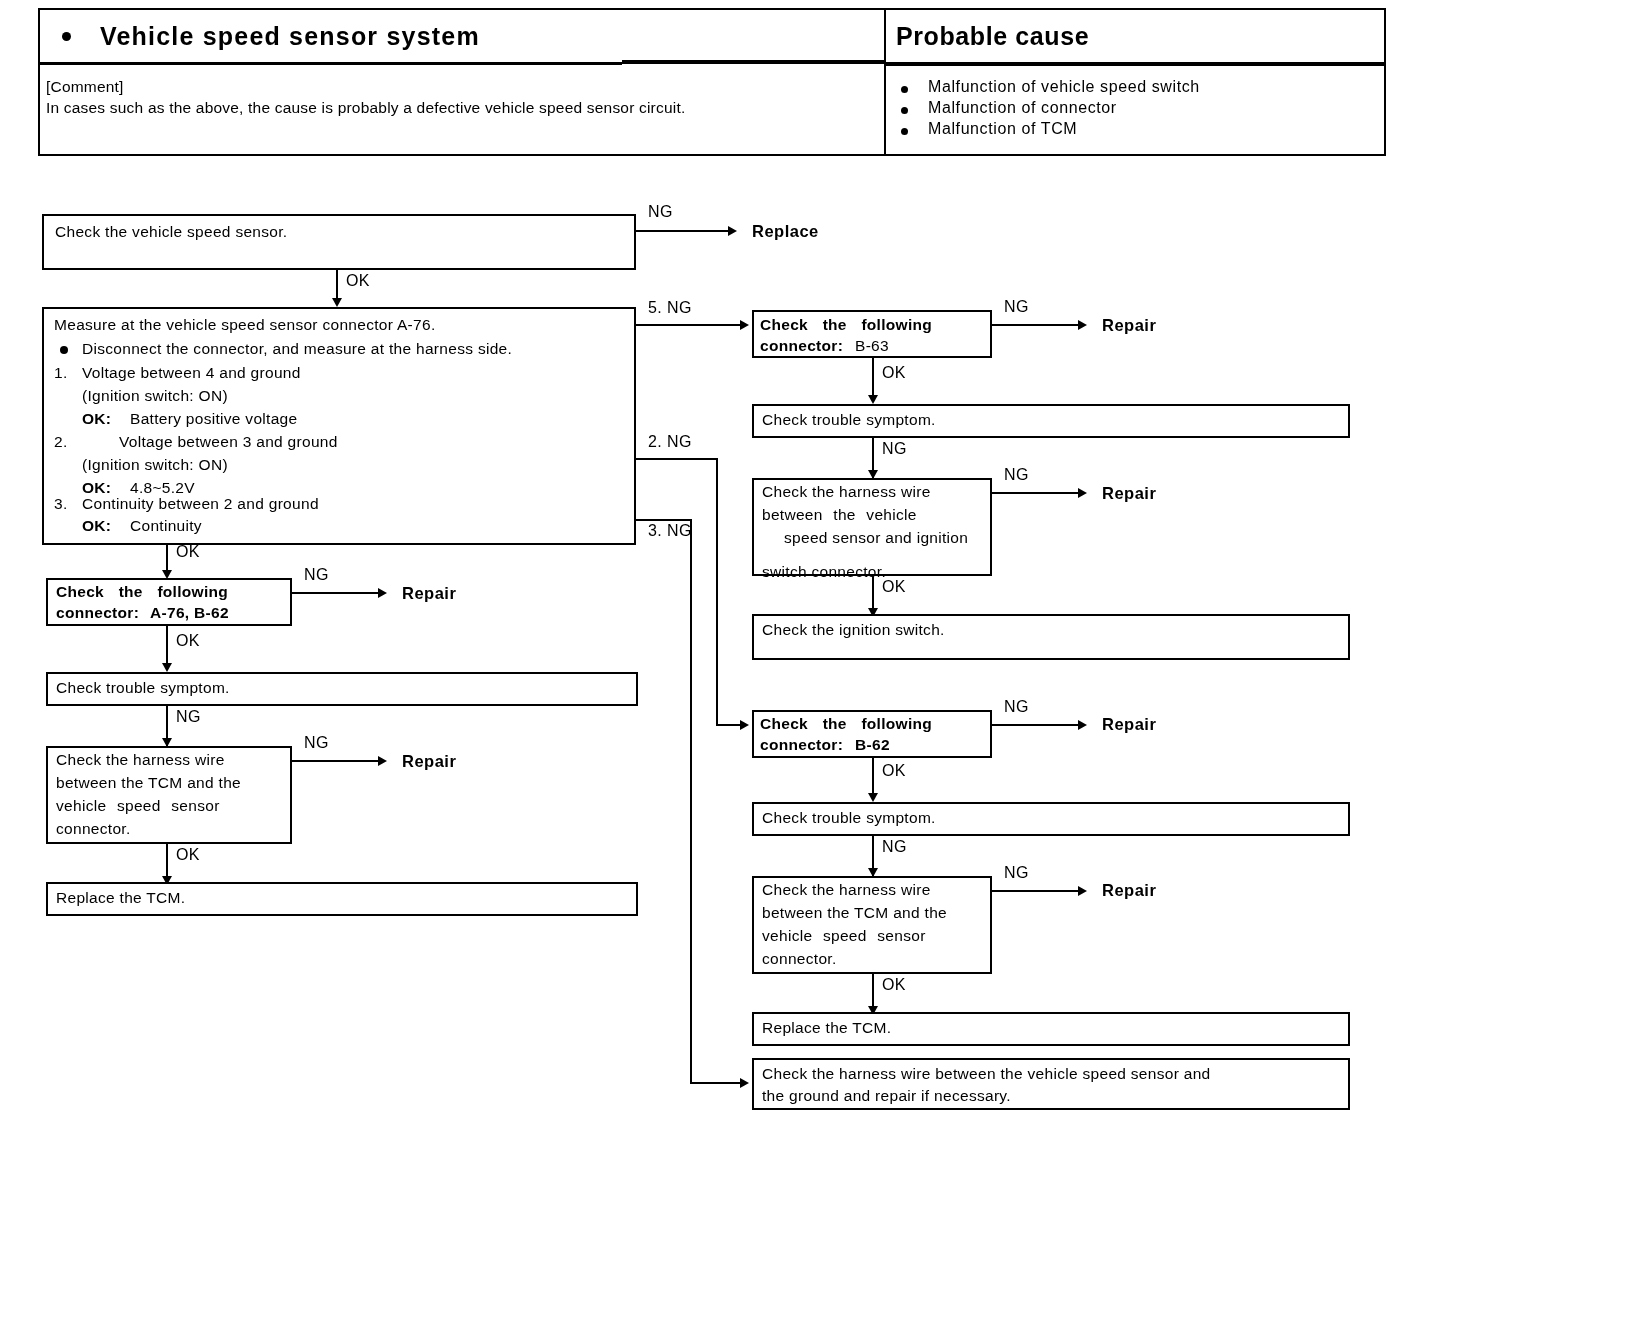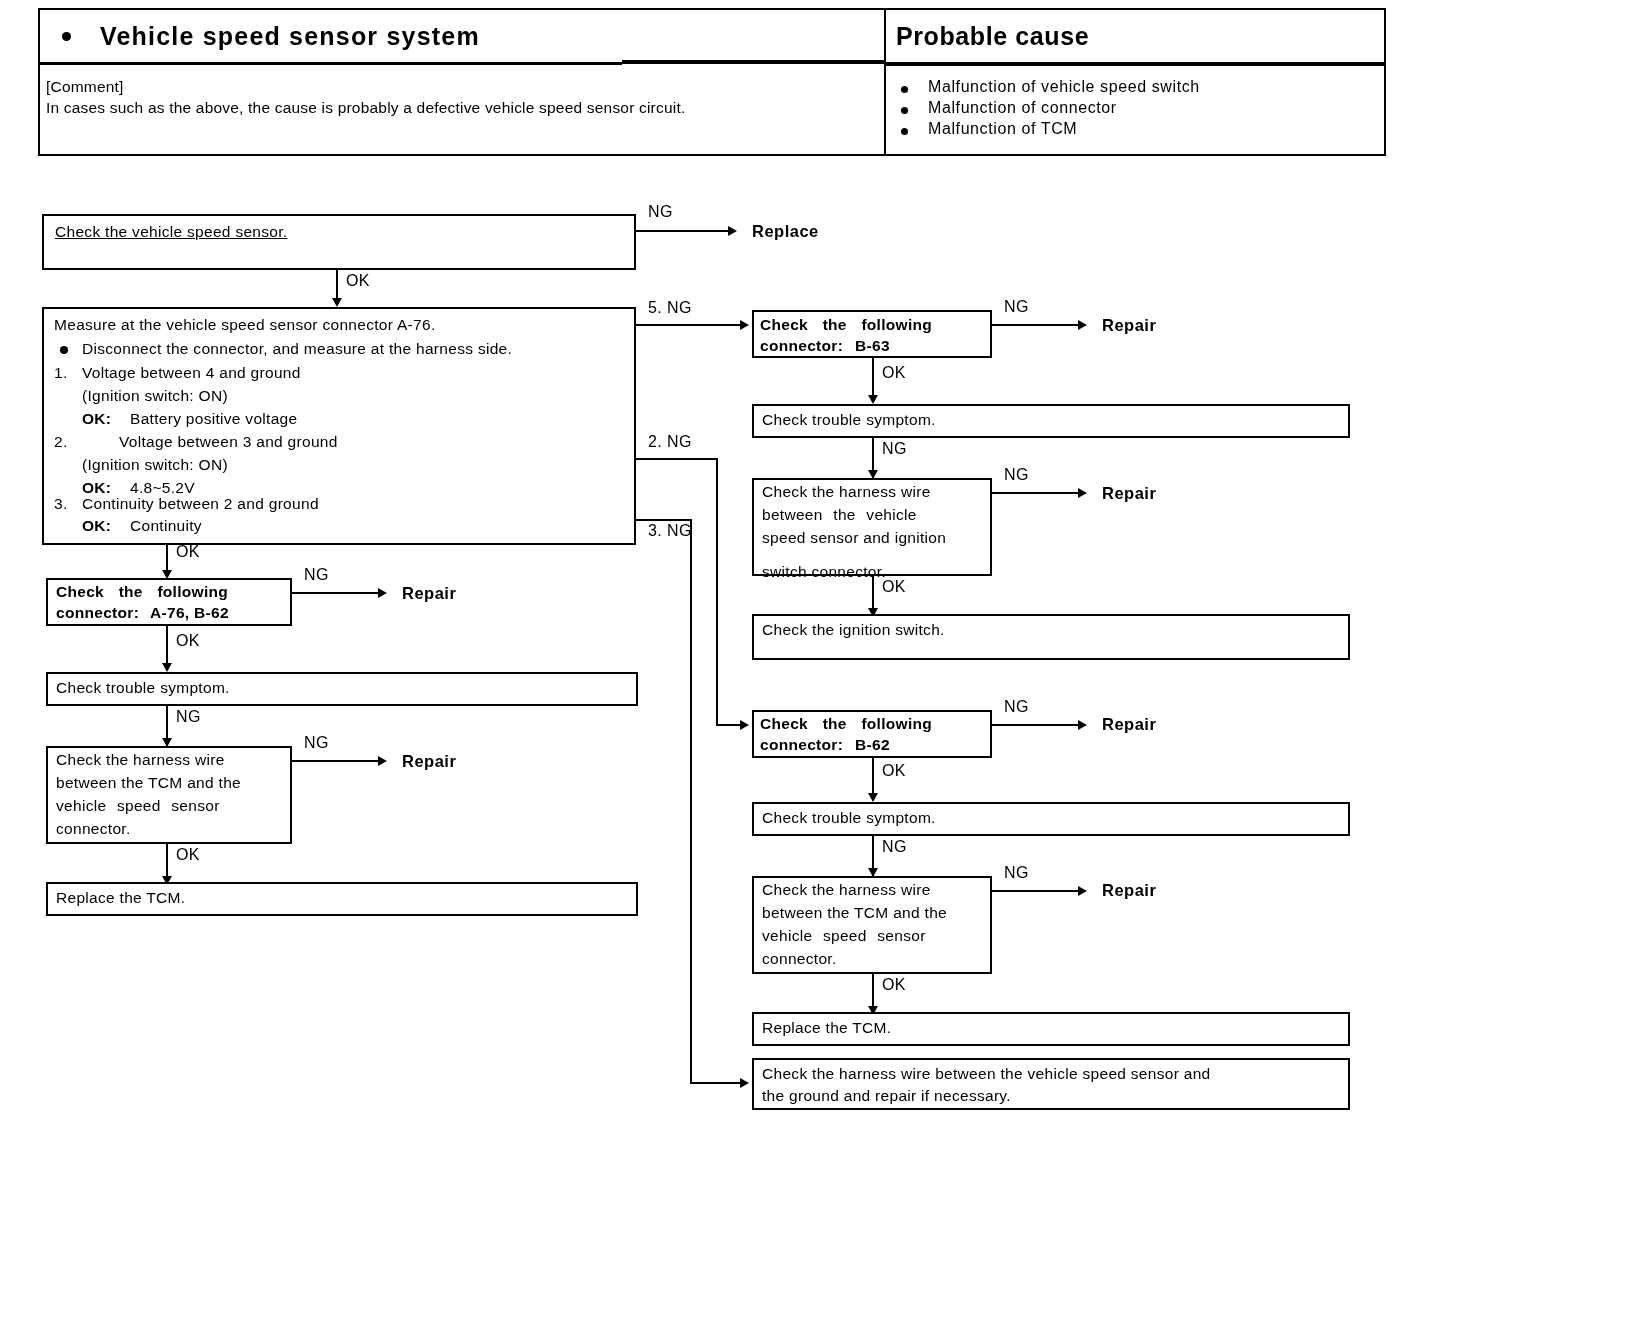--- a/index.html
+++ b/index.html
@@ -65,21 +65,21 @@
 <div class="abs cmt2">In cases such as the above, the cause is probably a defective vehicle speed sensor circuit.</div>
 
 <div class="abs cause-bul" style="left:901px;top:86px;"></div>
 <div class="abs cause-row" style="left:928px;top:78px;">Malfunction of vehicle speed switch</div>
 <div class="abs cause-bul" style="left:901px;top:107px;"></div>
 <div class="abs cause-row" style="left:928px;top:99px;">Malfunction of connector</div>
 <div class="abs cause-bul" style="left:901px;top:128px;"></div>
 <div class="abs cause-row" style="left:928px;top:120px;">Malfunction of TCM</div>
 
 <div class="box" style="left:42px;top:214px;width:594px;height:56px;"></div>
-<div class="boxtxt" style="left:55px;top:222px;text-decoration:underline;">Check the vehicle speed sensor.</div>
+<div class="boxtxt" style="left:55px;top:222px;">Check the vehicle speed sensor.</div>
 
 <div class="lbl" style="left:648px;top:203px;">NG</div>
 <div class="hln" style="left:636px;top:230px;width:98px;"></div>
 <div class="arr-r" style="left:728px;top:226px;"></div>
 <div class="term" style="left:752px;top:222px;">Replace</div>
 
 <div class="vln" style="left:336px;top:270px;height:34px;"></div>
 <div class="arr-d" style="left:332px;top:298px;"></div>
 <div class="lbl" style="left:346px;top:272px;">OK</div>
 
@@ -160,42 +160,42 @@
 <div class="vln" style="left:166px;top:844px;height:40px;"></div>
 <div class="arr-d" style="left:162px;top:876px;"></div>
 <div class="lbl" style="left:176px;top:846px;">OK</div>
 
 <div class="box" style="left:46px;top:882px;width:592px;height:34px;"></div>
 <div class="boxtxt" style="left:56px;top:888px;">Replace the TCM.</div>
 
 <div class="box" style="left:752px;top:310px;width:240px;height:48px;"></div>
 <div class="boxtxt b spaced2" style="left:760px;top:315px;font-weight:bold;">Check    the    following</div>
 <div class="boxtxt b" style="left:760px;top:336px;font-weight:bold;">connector:</div>
-<div class="boxtxt b" style="left:855px;top:336px;font-weight:bold;">B-63</div>
+<div class="boxtxt b" style="left:855px;top:336px;font-weight:normal;">B-63</div>
 
 <div class="lbl" style="left:1004px;top:298px;">NG</div>
 <div class="hln" style="left:992px;top:324px;width:92px;"></div>
 <div class="arr-r" style="left:1078px;top:320px;"></div>
 <div class="term" style="left:1102px;top:316px;">Repair</div>
 
 <div class="vln" style="left:872px;top:358px;height:44px;"></div>
 <div class="arr-d" style="left:868px;top:395px;"></div>
 <div class="lbl" style="left:882px;top:364px;">OK</div>
 
 <div class="box" style="left:752px;top:404px;width:598px;height:34px;"></div>
 <div class="boxtxt" style="left:762px;top:410px;">Check trouble symptom.</div>
 
 <div class="vln" style="left:872px;top:438px;height:40px;"></div>
 <div class="arr-d" style="left:868px;top:470px;"></div>
 <div class="lbl" style="left:882px;top:440px;">NG</div>
 
 <div class="box" style="left:752px;top:478px;width:240px;height:98px;"></div>
 <div class="boxtxt" style="left:762px;top:482px;">Check the harness wire</div>
 <div class="boxtxt spaced" style="left:762px;top:505px;">between    the    vehicle</div>
-<div class="boxtxt" style="left:762px;top:528px;">speed sensor and ignition</div>
+<div class="boxtxt" style="left:784px;top:528px;">speed sensor and ignition</div>
 <div class="boxtxt" style="left:762px;top:562px;">switch connector.</div>
 
 <div class="lbl" style="left:1004px;top:466px;">NG</div>
 <div class="hln" style="left:992px;top:492px;width:92px;"></div>
 <div class="arr-r" style="left:1078px;top:488px;"></div>
 <div class="term" style="left:1102px;top:484px;">Repair</div>
 
 <div class="vln" style="left:872px;top:576px;height:40px;"></div>
 <div class="arr-d" style="left:868px;top:608px;"></div>
 <div class="lbl" style="left:882px;top:578px;">OK</div>

